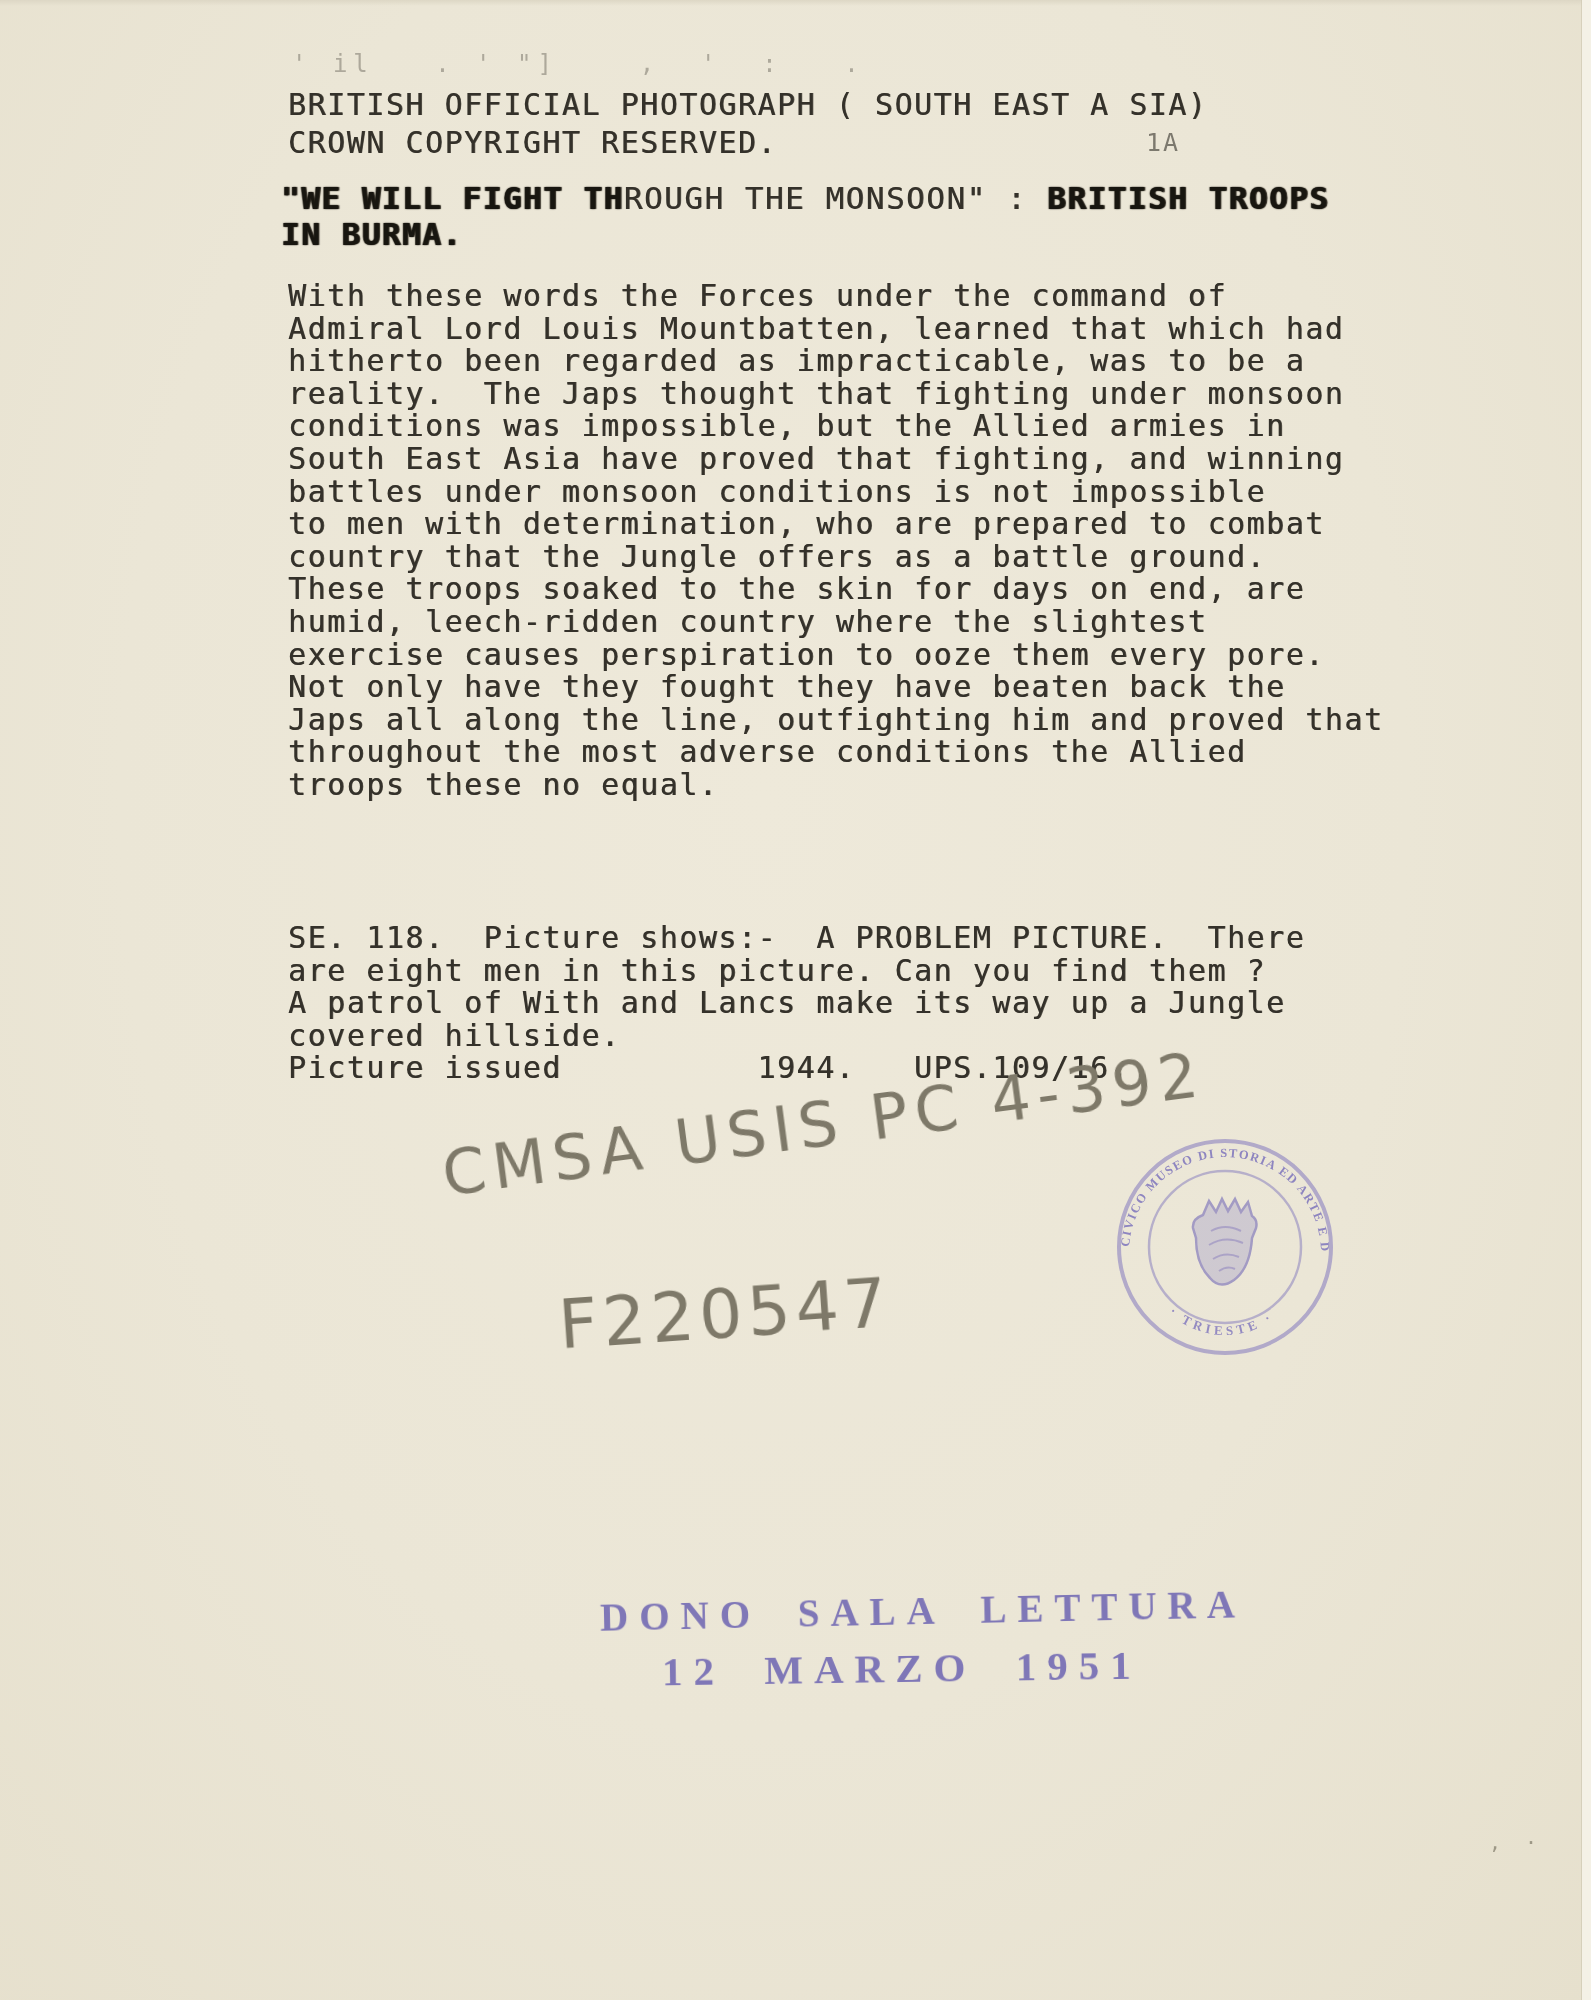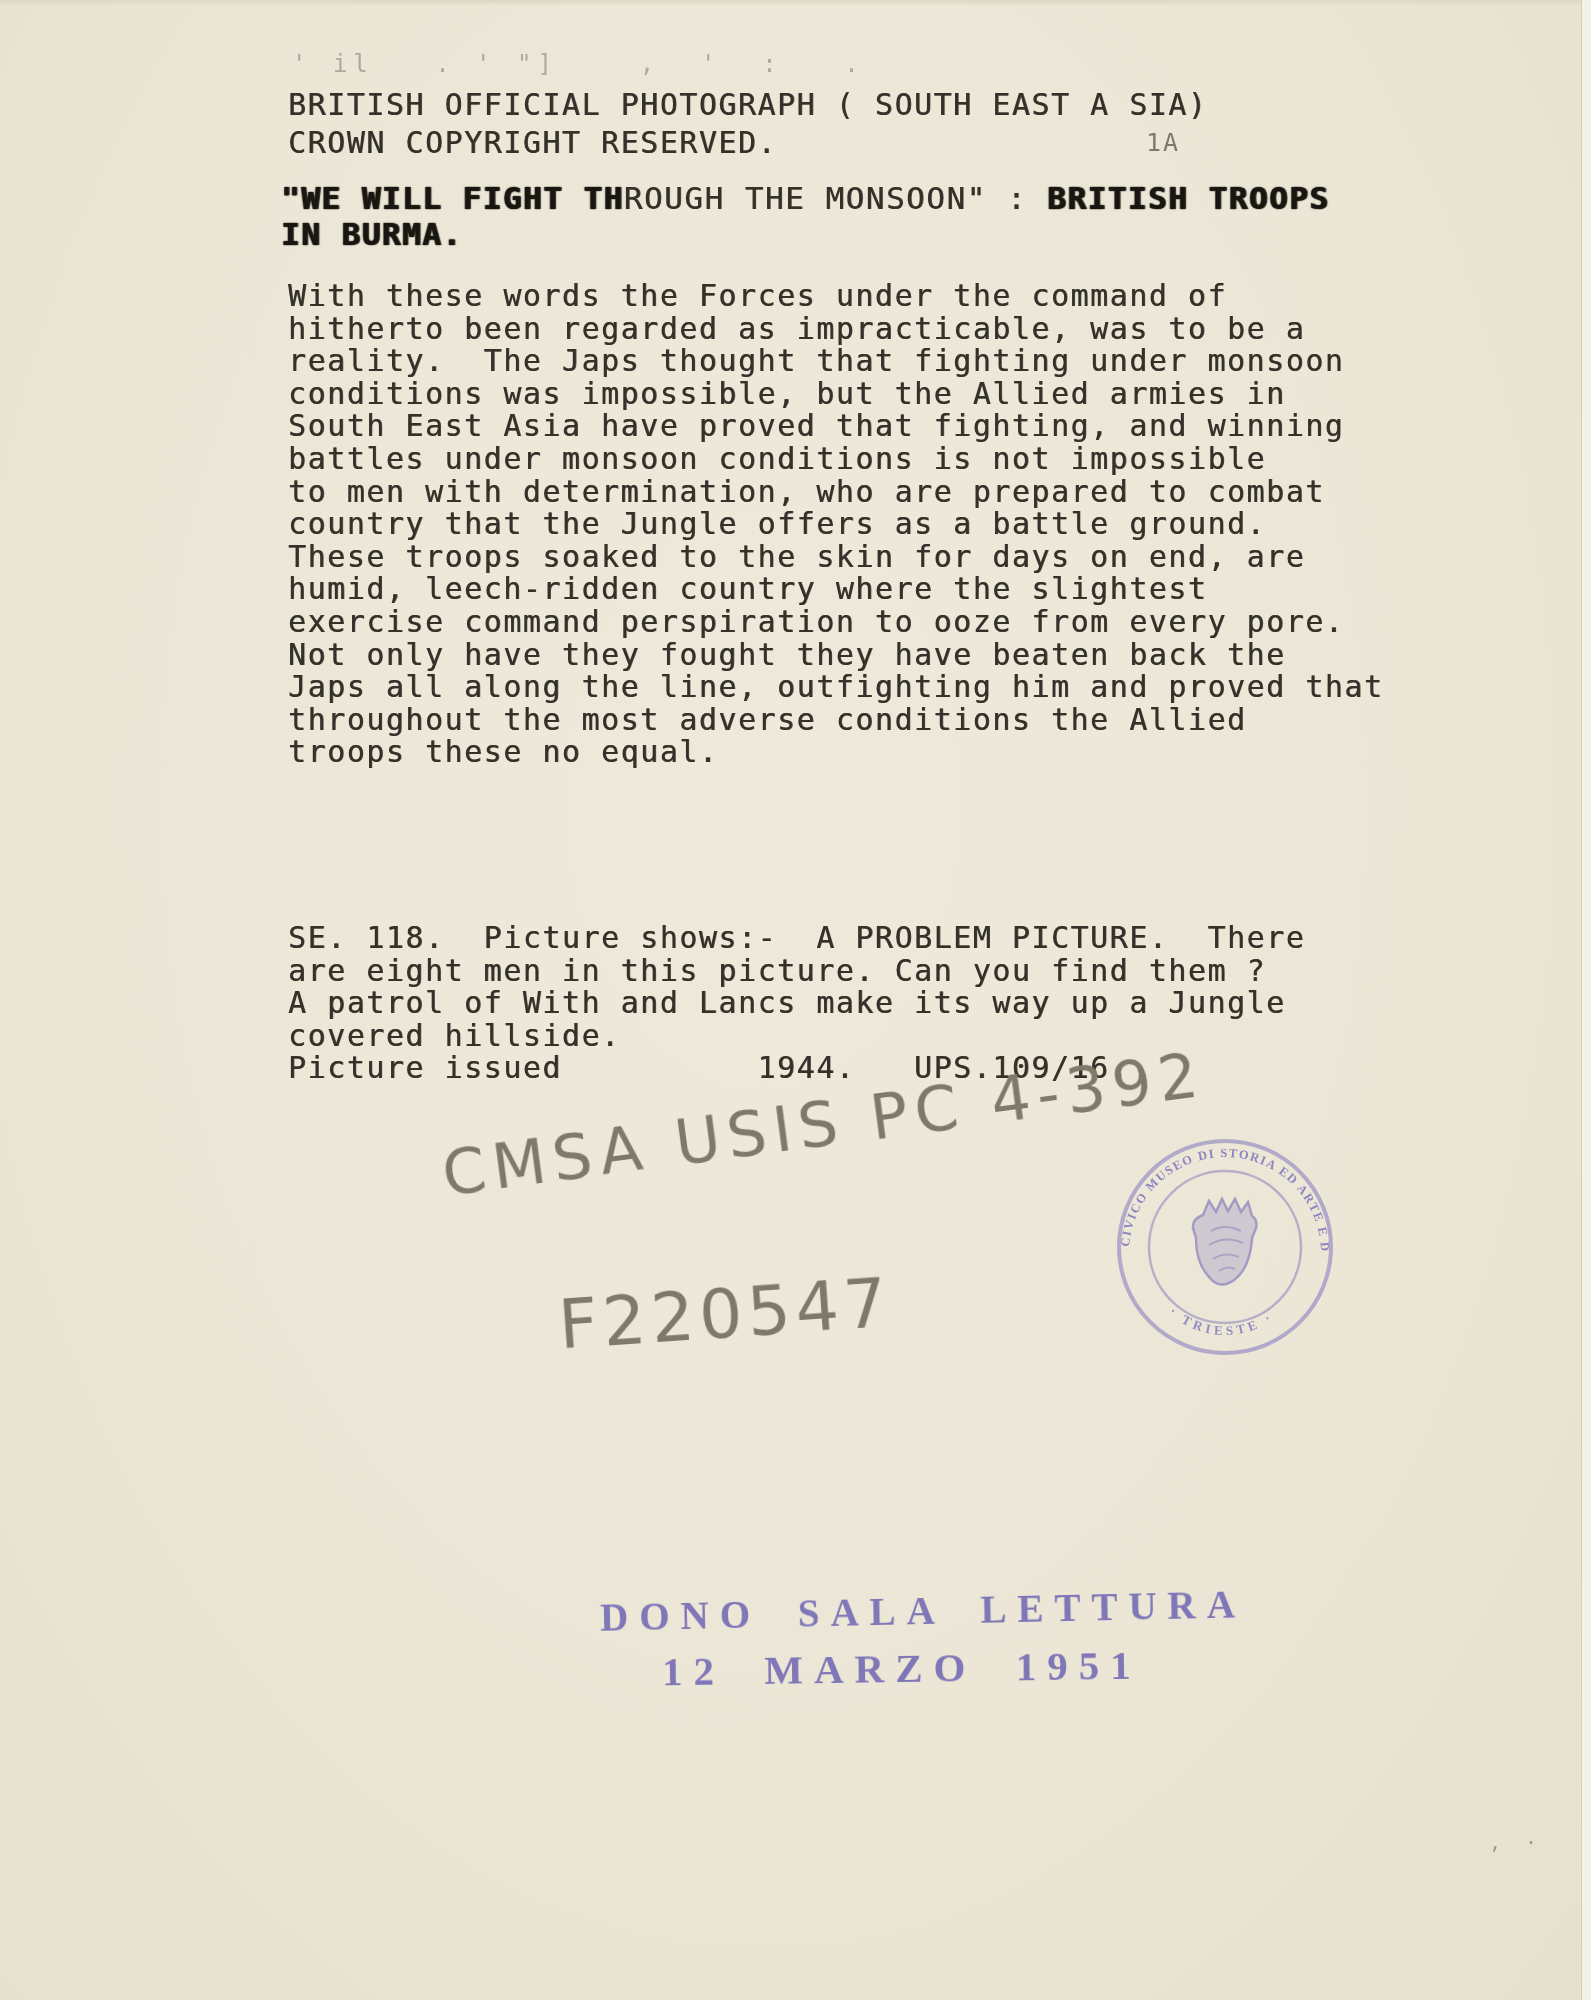--- a/index.html
+++ b/index.html
@@ -91,30 +91,31 @@
   <div class="annot">1A</div>
 
   <div class="title">
     <div class="tline"><span class="heavy">"WE WILL FIGHT TH</span><span>ROUGH THE MONSOON" : </span><span class="heavy">BRITISH TROOPS</span></div>
     <div class="tline heavy">IN BURMA.</div>
   </div>
 
   <div class="bodytext">
 
   <div class="tline">With these words the Forces under the command of</div>
+      <div class="tline">Admiral Lord Louis Mountbatten, learned that which had</div>
       <div class="tline">hitherto been regarded as impracticable, was to be a</div>
       <div class="tline">reality.  The Japs thought that fighting under monsoon</div>
       <div class="tline">conditions was impossible, but the Allied armies in</div>
       <div class="tline">South East Asia have proved that fighting, and winning</div>
       <div class="tline">battles under monsoon conditions is not impossible</div>
       <div class="tline">to men with determination, who are prepared to combat</div>
       <div class="tline">country that the Jungle offers as a battle ground.</div>
       <div class="tline">These troops soaked to the skin for days on end, are</div>
       <div class="tline">humid, leech-ridden country where the slightest</div>
-      <div class="tline">exercise command perspiration to ooze from every pore.</div>
+      <div class="tline">exercise causes perspiration to ooze them every pore.</div>
       <div class="tline">Not only have they fought they have beaten back the</div>
       <div class="tline">Japs all along the line, outfighting him and proved that</div>
       <div class="tline">throughout the most adverse conditions the Allied</div>
       <div class="tline">troops these no equal.</div>
     </div>
 
   <div class="captiontext">
 
   <div class="tline">SE. 118.  Picture shows:-  A PROBLEM PICTURE.  There</div>
       <div class="tline">are eight men in this picture. Can you find them ?</div>

